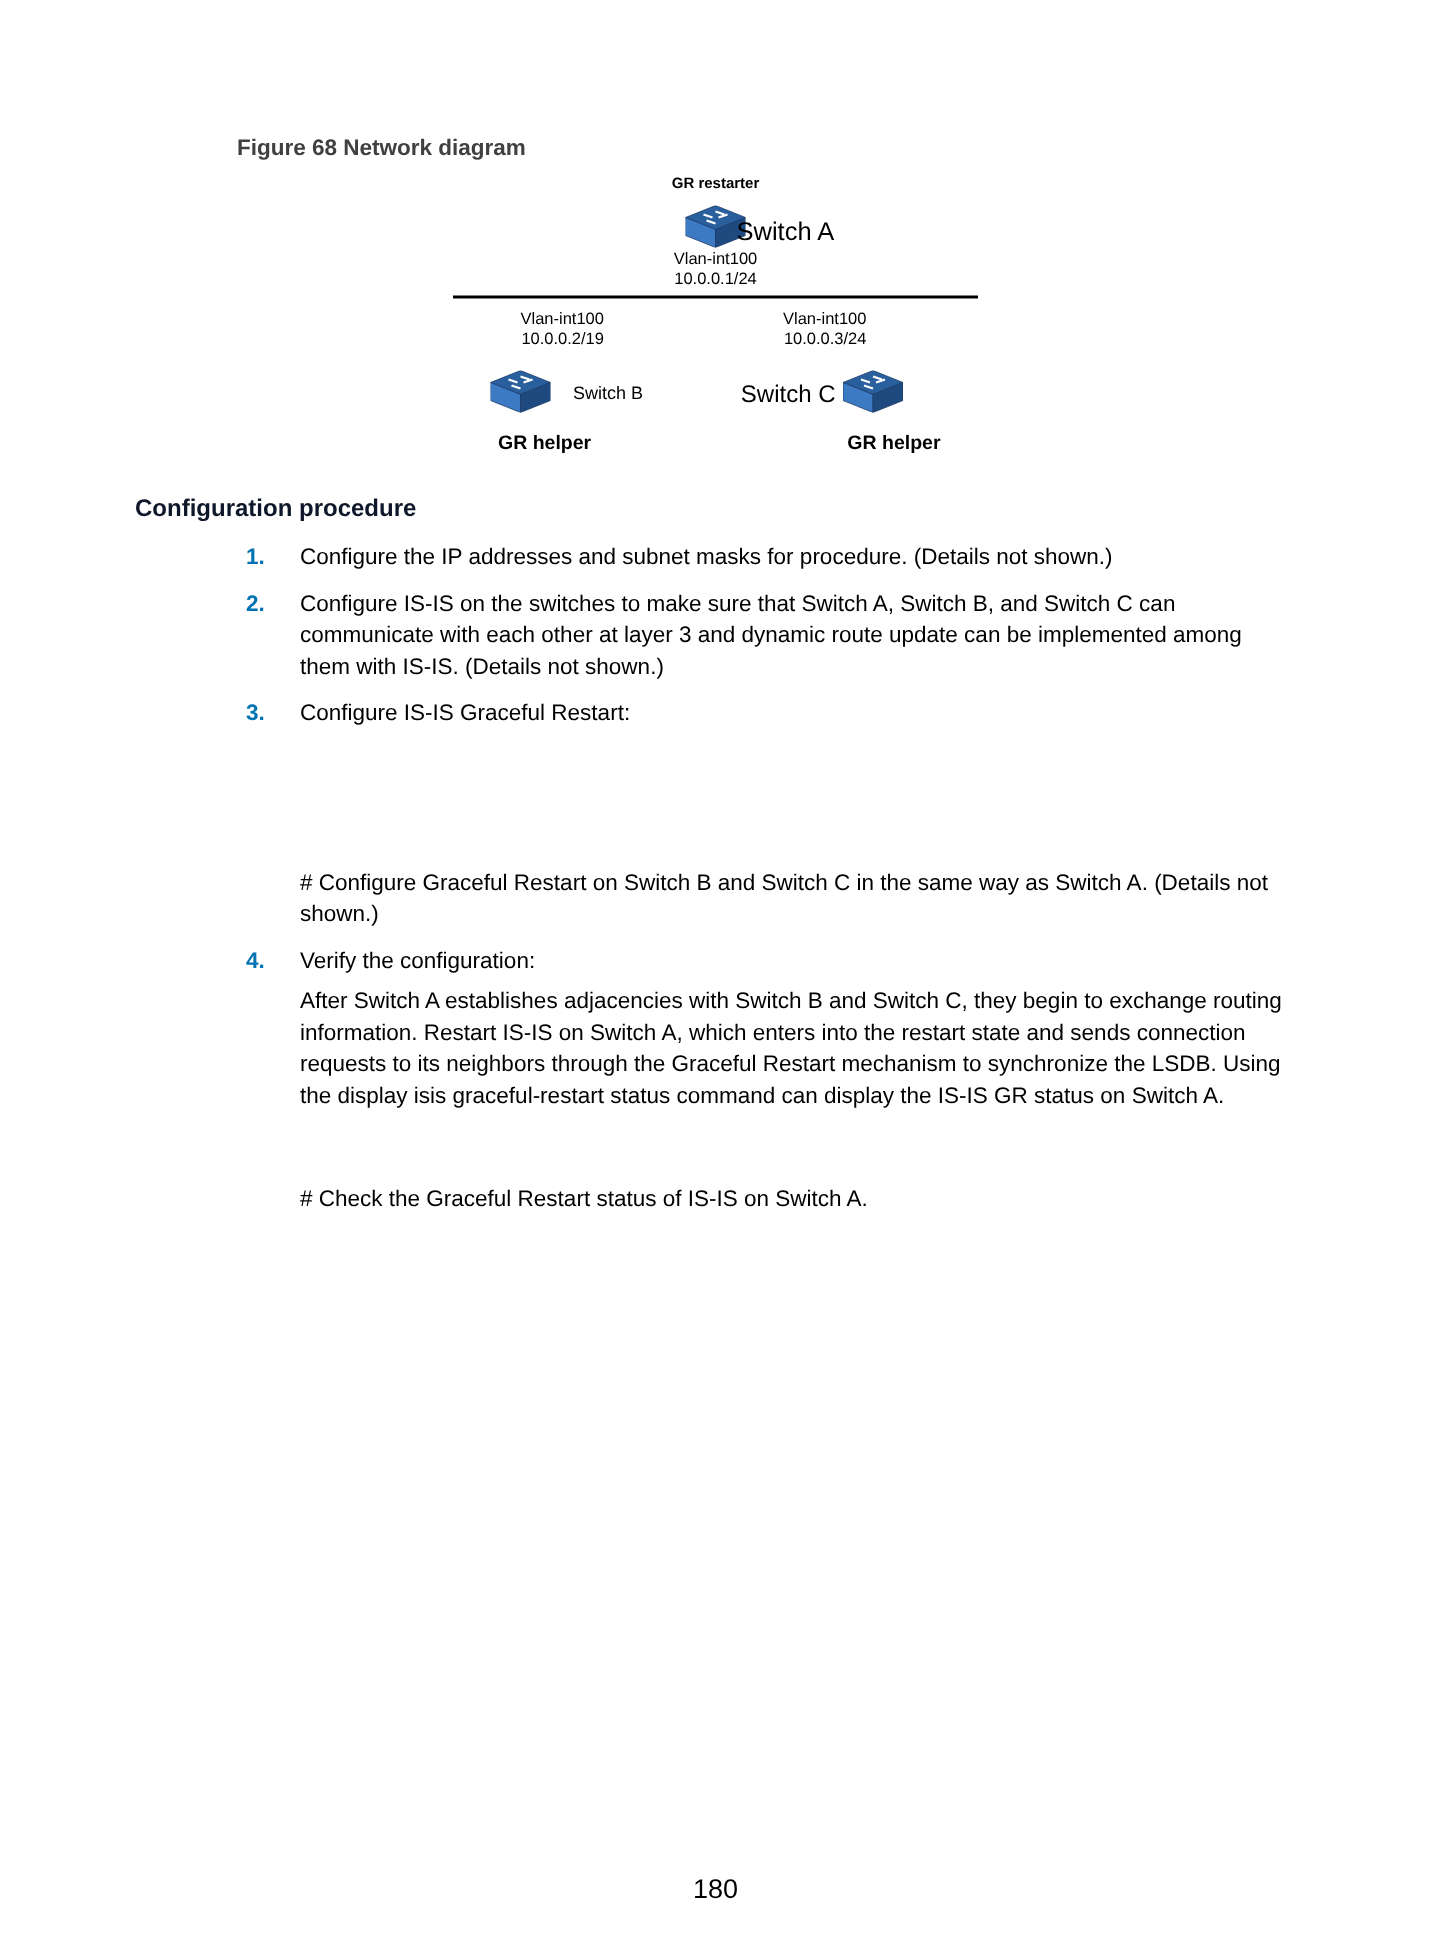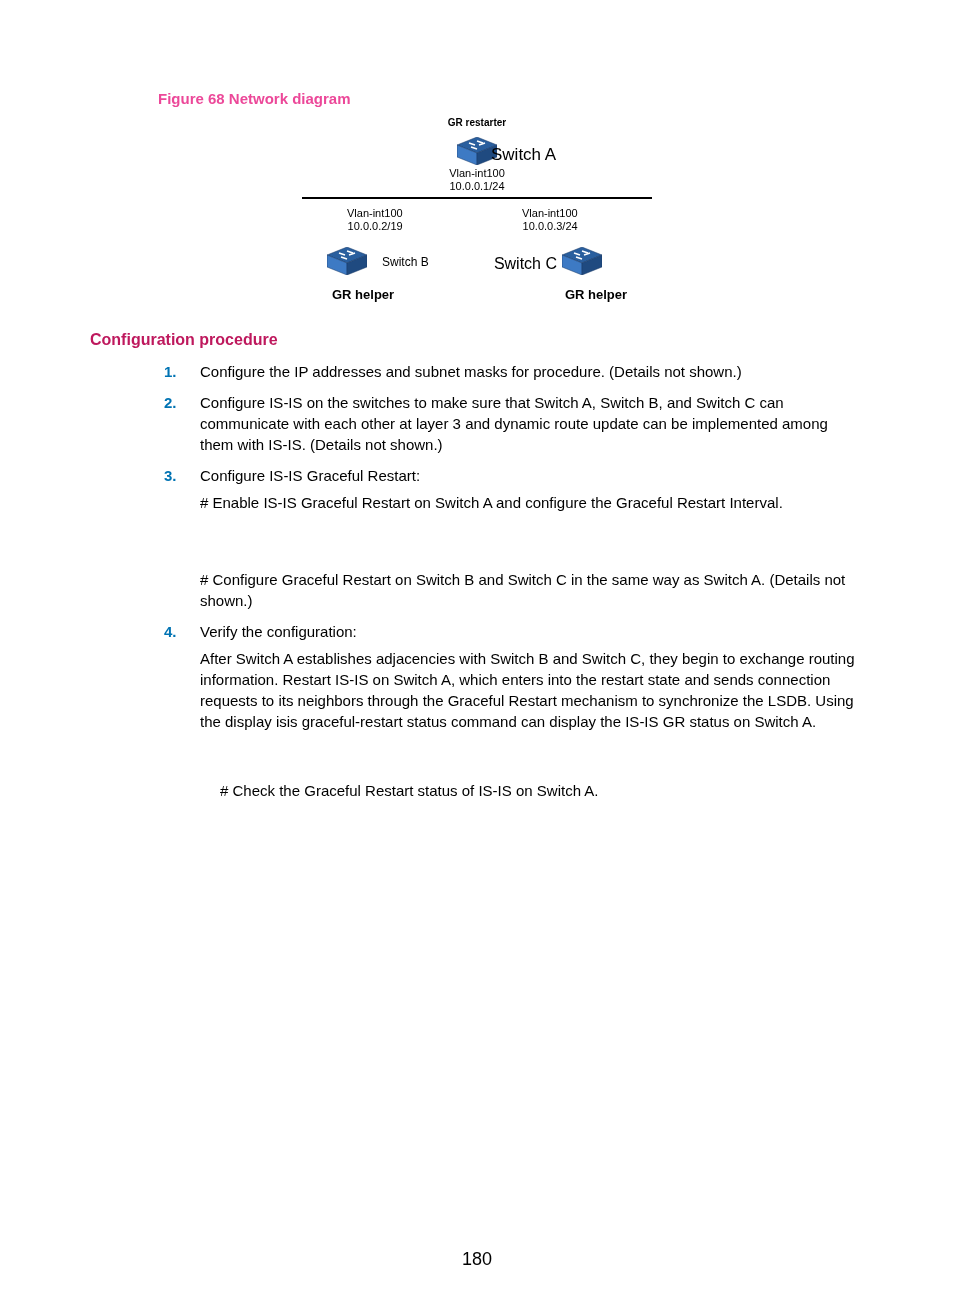--- a/index.html
+++ b/index.html
@@ -9,21 +9,21 @@
     background: #fff;
     color: #000;
     width: 954px;
   }
   .page {
     padding: 90px 90px 40px 90px;
     position: relative;
     min-height: 1200px;
   }
   .figure-title {
-    color: #ec4899;
+    color: #404040;
     font-weight: bold;
     font-size: 15px;
     margin: 0 0 10px 68px;
   }
   .diagram {
     margin: 0 auto 24px auto;
     width: 320px;
     height: 190px;
     position: relative;
   }
@@ -120,21 +120,21 @@
   }
   .helper-c {
     position: absolute;
     top: 170px;
     right: 10px;
     font-size: 13px;
     font-weight: bold;
     white-space: nowrap;
   }
   .section-heading {
-    color: #be185d;
+    color: #0f172a;
     font-weight: bold;
     font-size: 16px;
     margin: 18px 0 12px 0;
   }
   ol.steps {
     margin: 0;
     padding: 0 0 0 110px;
     list-style: none;
     counter-reset: step;
   }
@@ -248,26 +248,25 @@
     <div class="helper-c">GR helper</div>
   </div>
 
   <div class="section-heading">Configuration procedure</div>
 
   <ol class="steps">
     <li>Configure the IP addresses and subnet masks for procedure. (Details not shown.)</li>
     <li>Configure IS-IS on the switches to make sure that Switch A, Switch B, and Switch C can communicate with each other at layer 3 and dynamic route update can be implemented among them with IS-IS. (Details not shown.)</li>
     <li>
       <span>Configure IS-IS Graceful Restart:</span>
-      <div class="sub"># Enable IS-IS Graceful Restart on Switch A and configure the Graceful Restart Interval.</div>
-      <div class="sub" style="margin-top:56px;"># Configure Graceful Restart on Switch B and Switch C in the same way as Switch A. (Details not shown.)</div>
+      <div class="sub" style="margin-top:92px;"># Configure Graceful Restart on Switch B and Switch C in the same way as Switch A. (Details not shown.)</div>
     </li>
     <li>
       <span>Verify the configuration:</span>
       <div class="sub">
         <span>After Switch A establishes adjacencies with Switch B and Switch C, they begin to exchange routing information. Restart IS-IS on Switch A, which enters into the restart state and sends connection requests to its neighbors through the Graceful Restart mechanism to synchronize the LSDB. Using the </span><span class="bold-inline">display isis graceful-restart status</span><span> command can display the IS-IS GR status on Switch A.</span>
       </div>
-      <div class="sub" style="margin-top:48px;margin-left:20px;"># Check the Graceful Restart status of IS-IS on Switch A.</div>
+      <div class="sub" style="margin-top:48px;"># Check the Graceful Restart status of IS-IS on Switch A.</div>
     </li>
   </ol>
 
   <div class="page-number">180</div>
 </div>
 
 </body></html>

